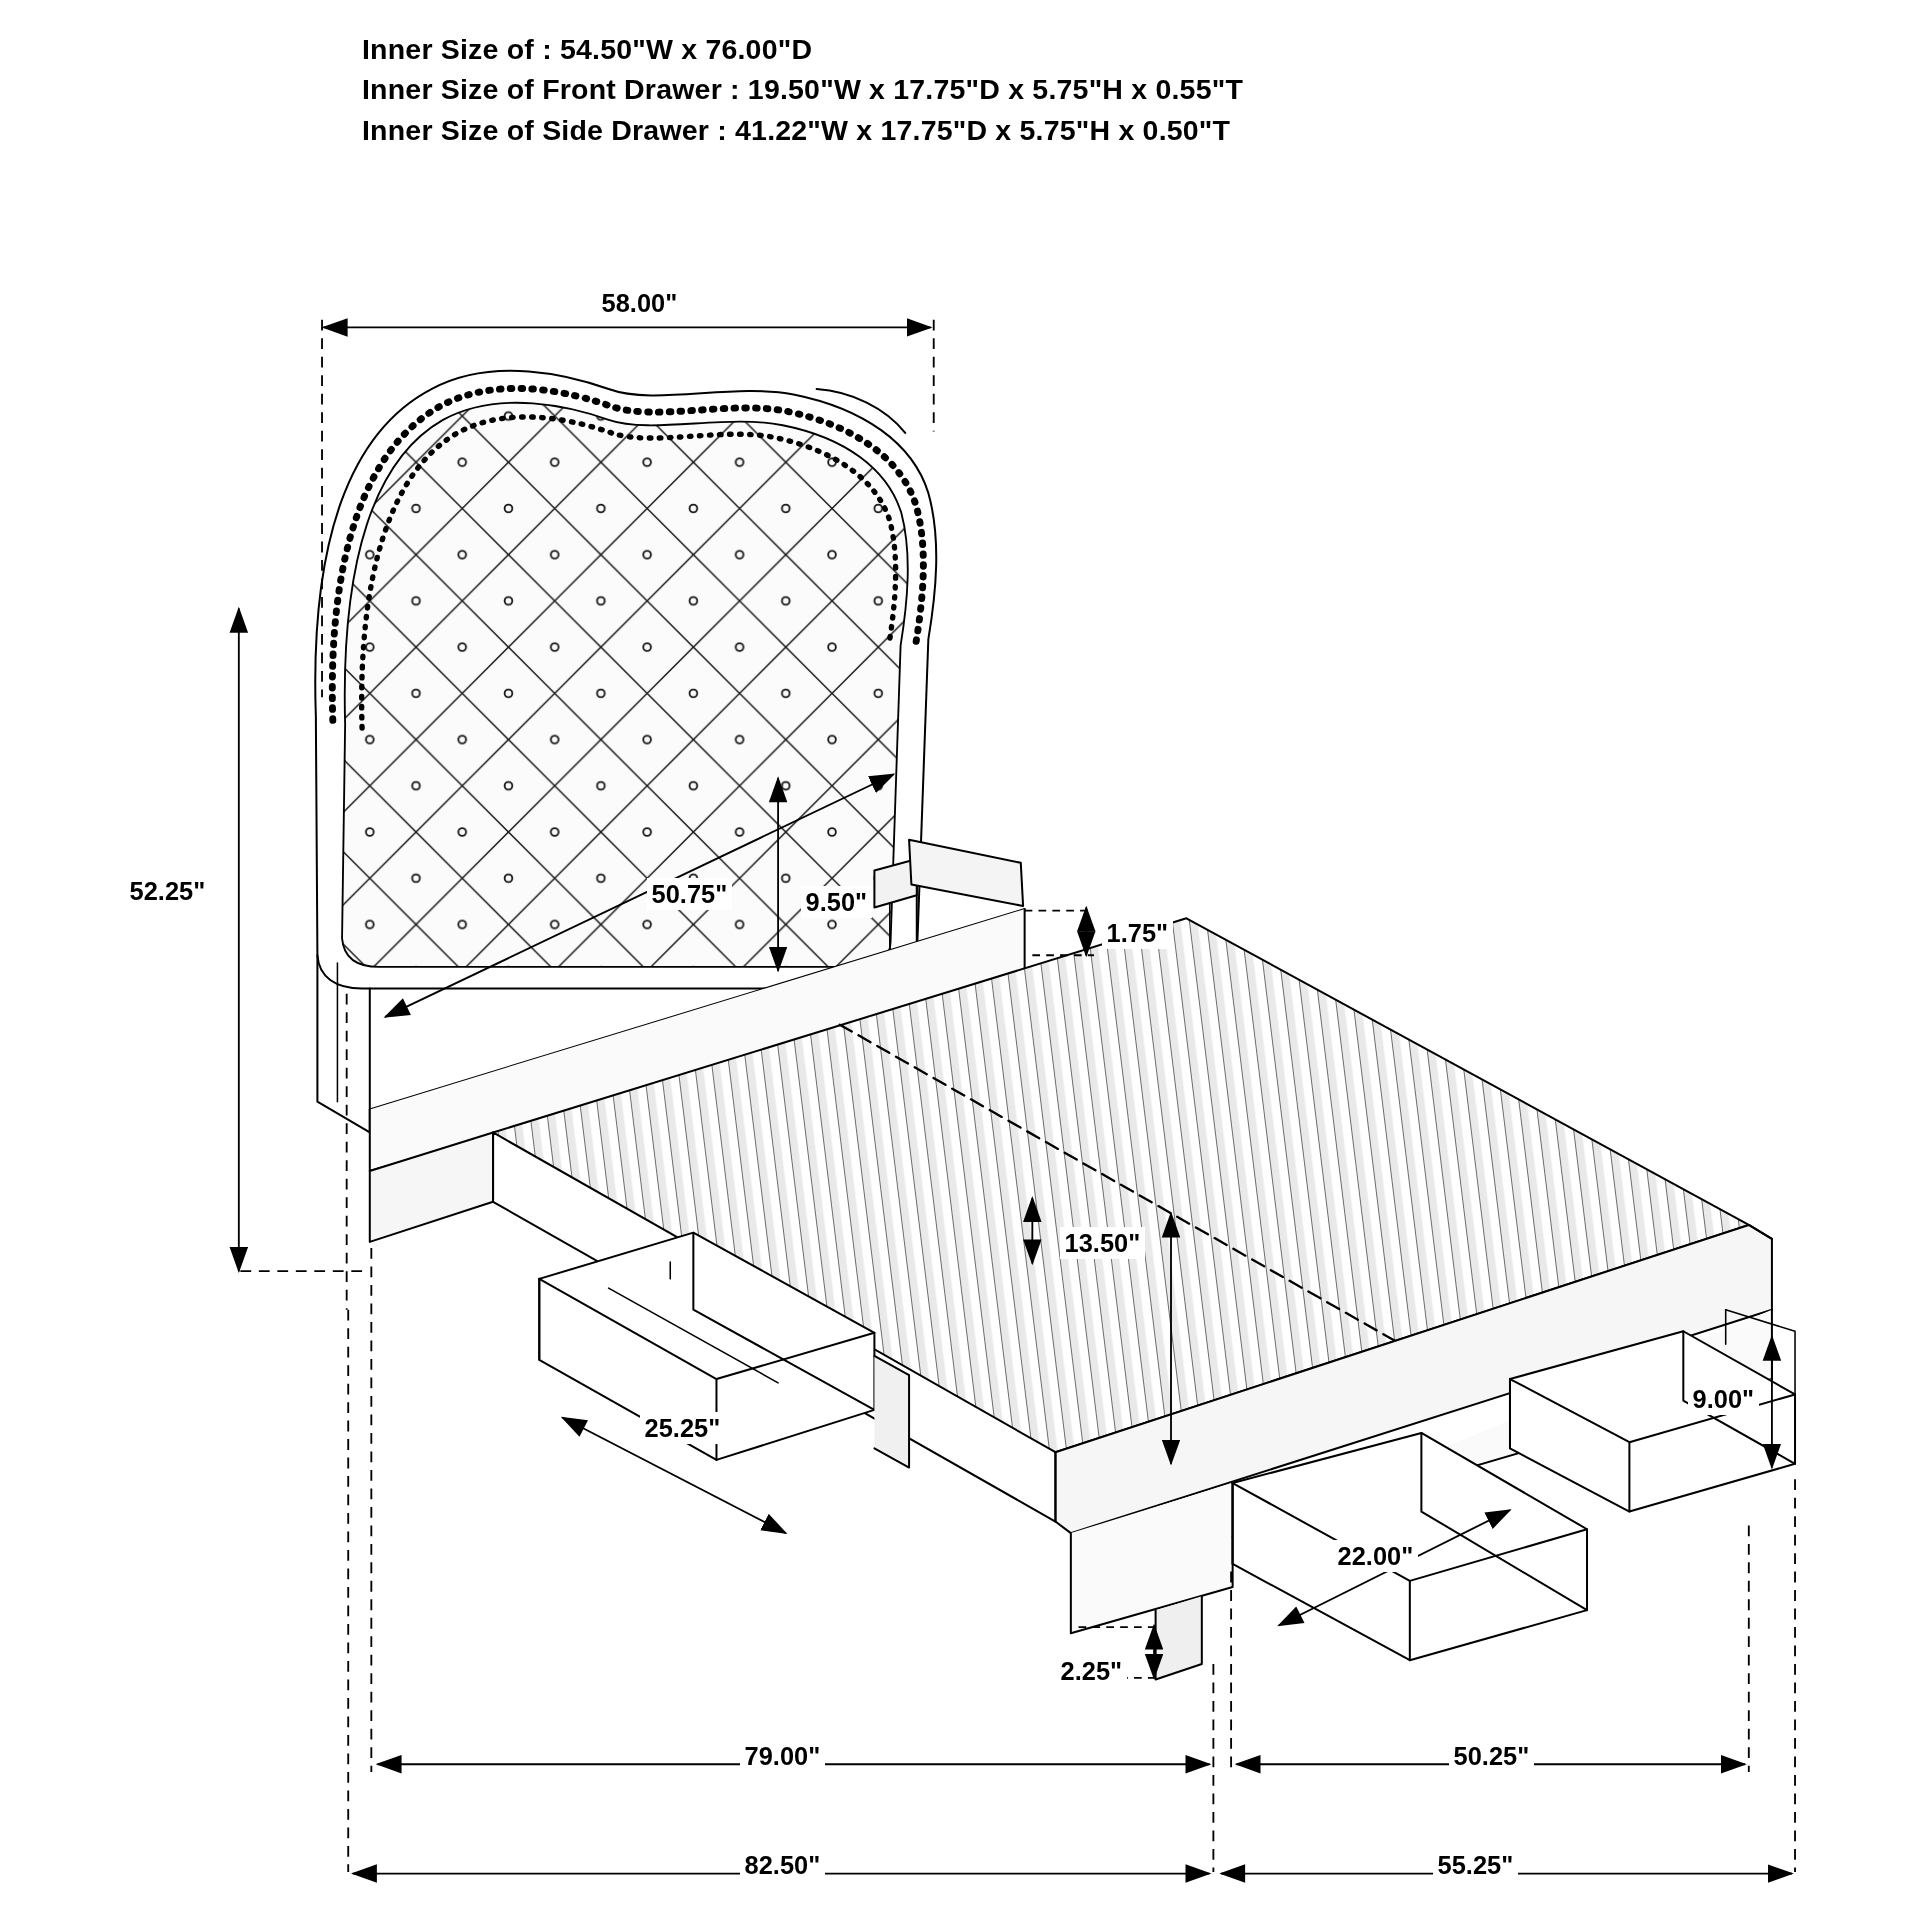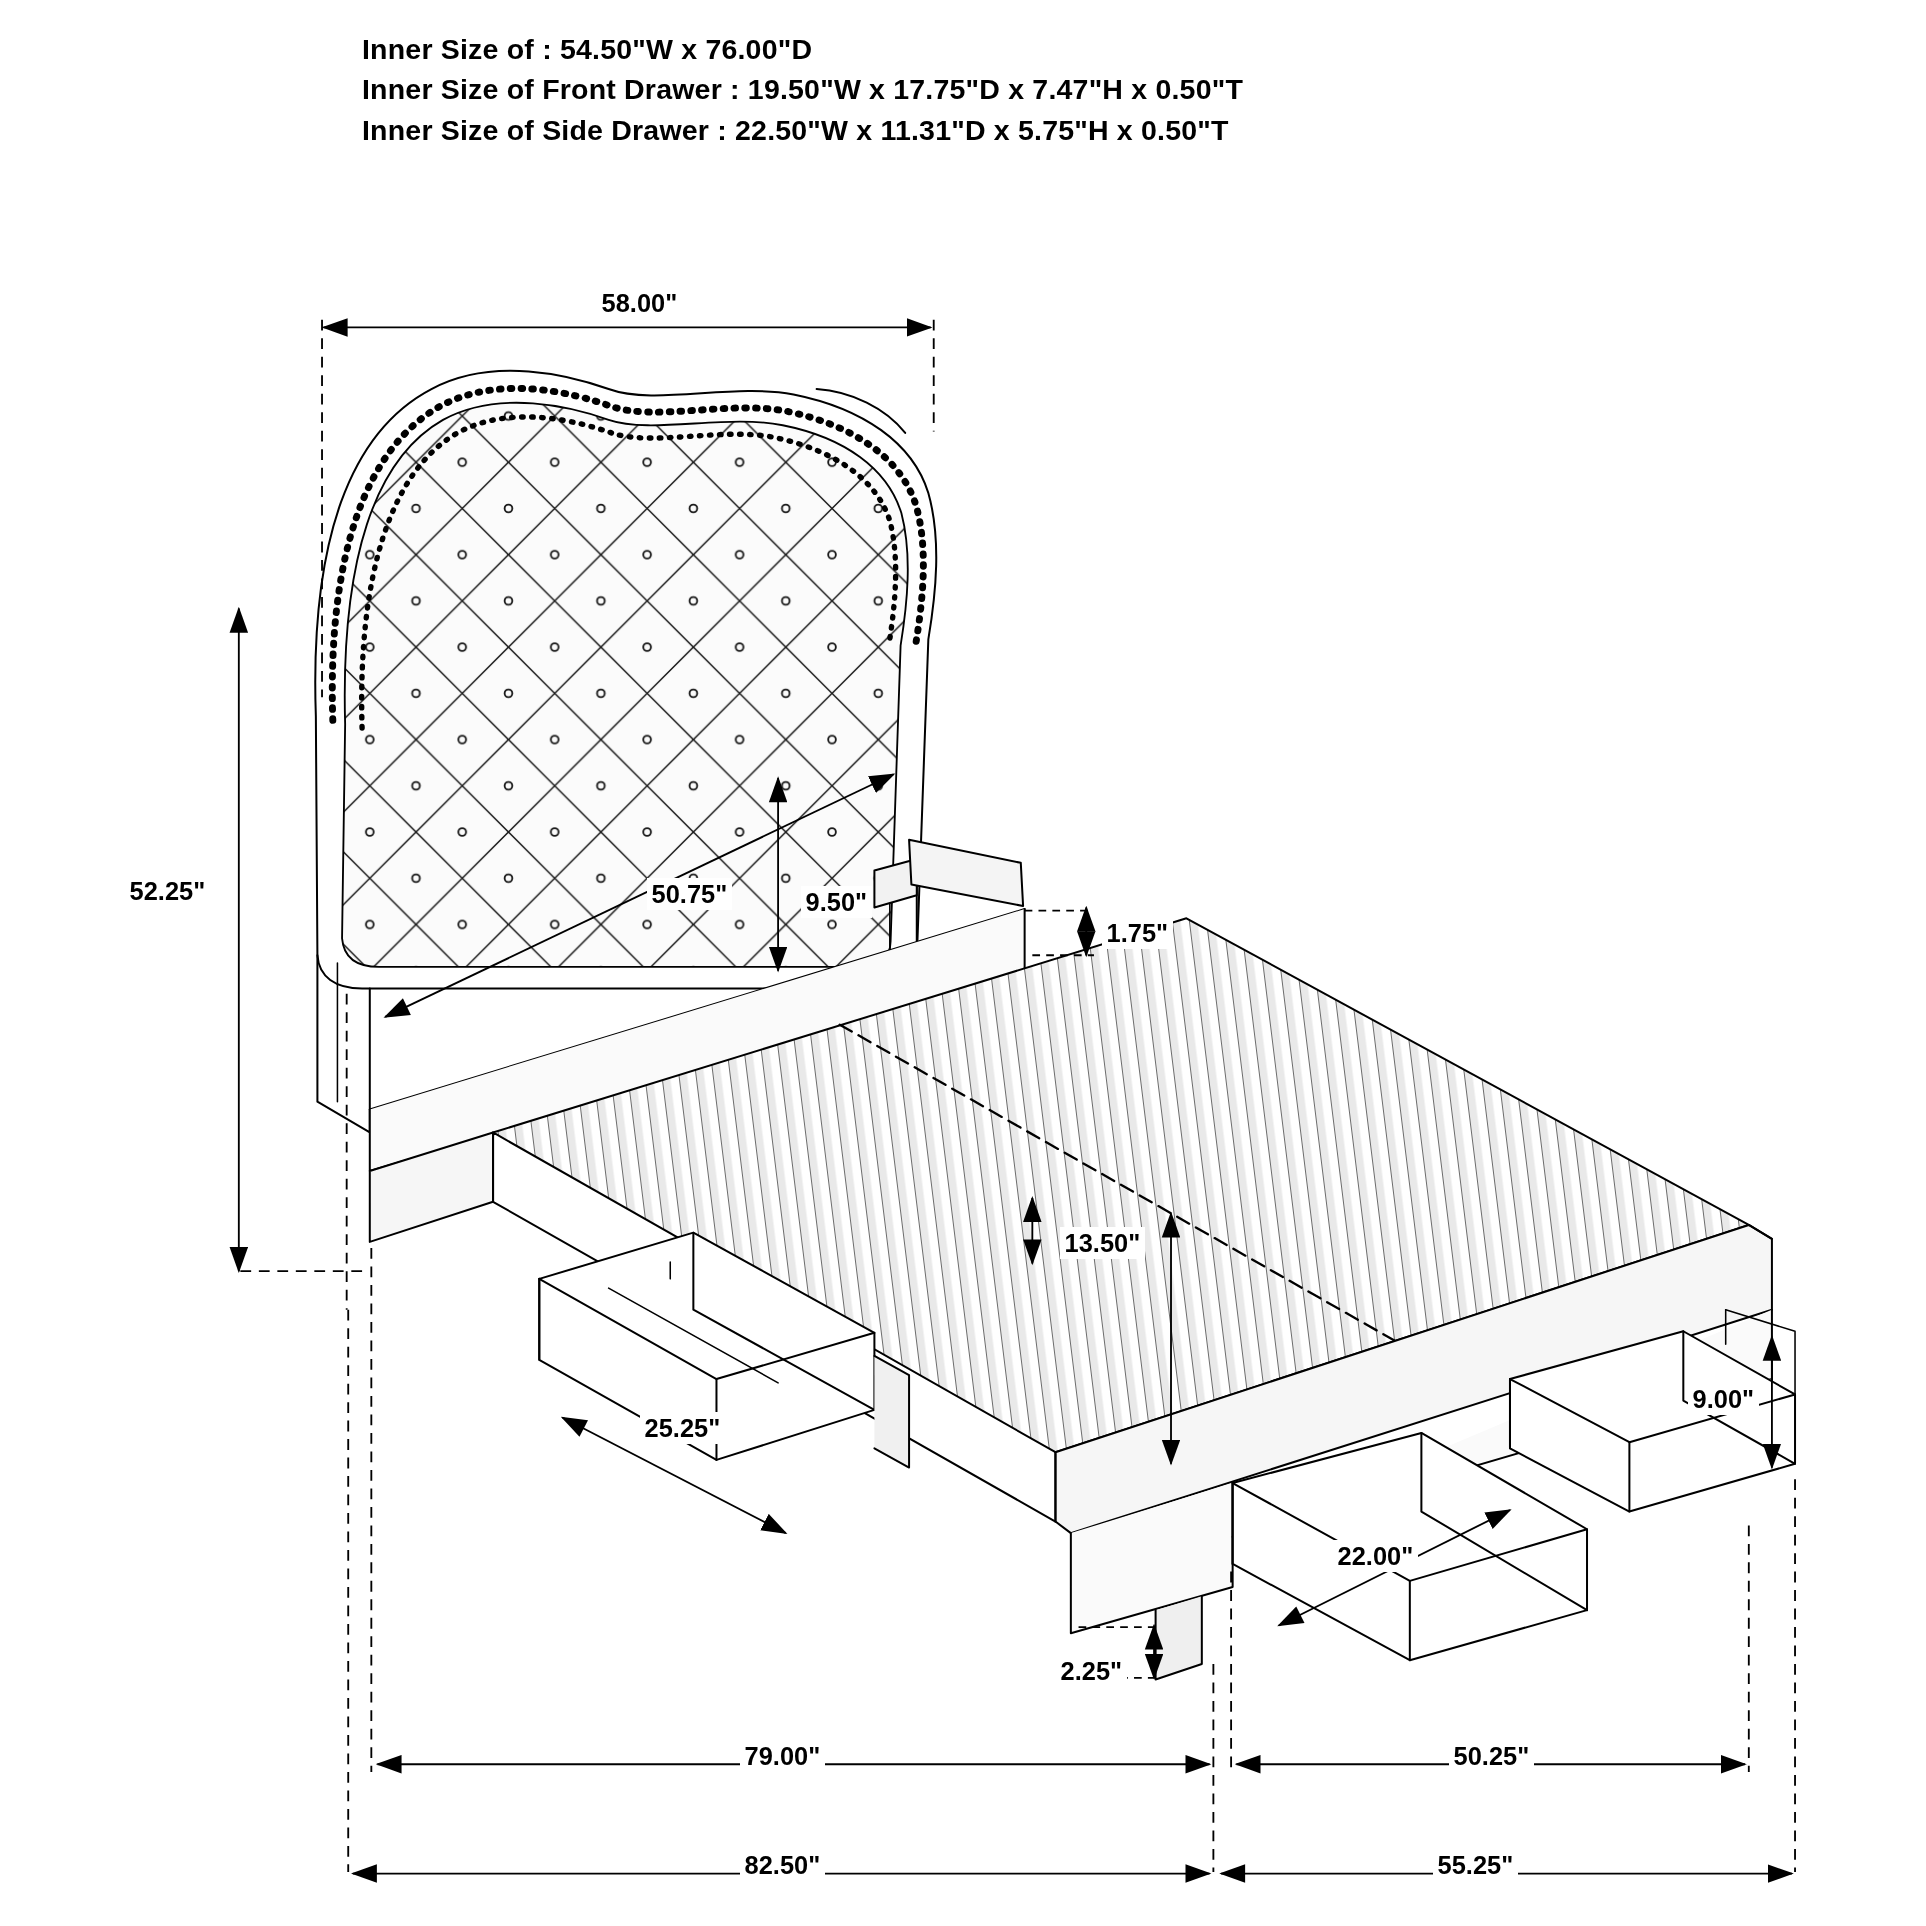--- a/index.html
+++ b/index.html
@@ -14,22 +14,22 @@
             background:#ffffff;padding:1.5px 4.6px;}
   svg{position:absolute;left:0;top:0;width:1926px;height:1926px;}
 </style>
 </head>
 <body>
 
 <div id="stage">
 
   <div class="notes">
     <div>Inner Size of : 54.50"W x 76.00"D</div>
-    <div>Inner Size of Front Drawer : 19.50"W x 17.75"D x 7.47"H x 0.50"T</div>
-    <div>Inner Size of Side Drawer : 22.50"W x 11.31"D x 5.75"H x 0.50"T</div>
+    <div>Inner Size of Front Drawer : 19.50"W x 17.75"D x 5.75"H x 0.55"T</div>
+    <div>Inner Size of Side Drawer : 41.22"W x 17.75"D x 5.75"H x 0.50"T</div>
   </div>
 
   <svg viewBox="0 0 2500 2500">
     <defs>
       <marker id="ah" markerWidth="16" markerHeight="16" refX="13" refY="5" orient="auto">
         <path d="M0,0 L14,5 L0,10 z" fill="#000"></path>
       </marker>
       <marker id="ah2" markerWidth="16" markerHeight="16" refX="1" refY="5" orient="auto">
         <path d="M14,0 L0,5 L14,10 z" fill="#000"></path>
       </marker>

